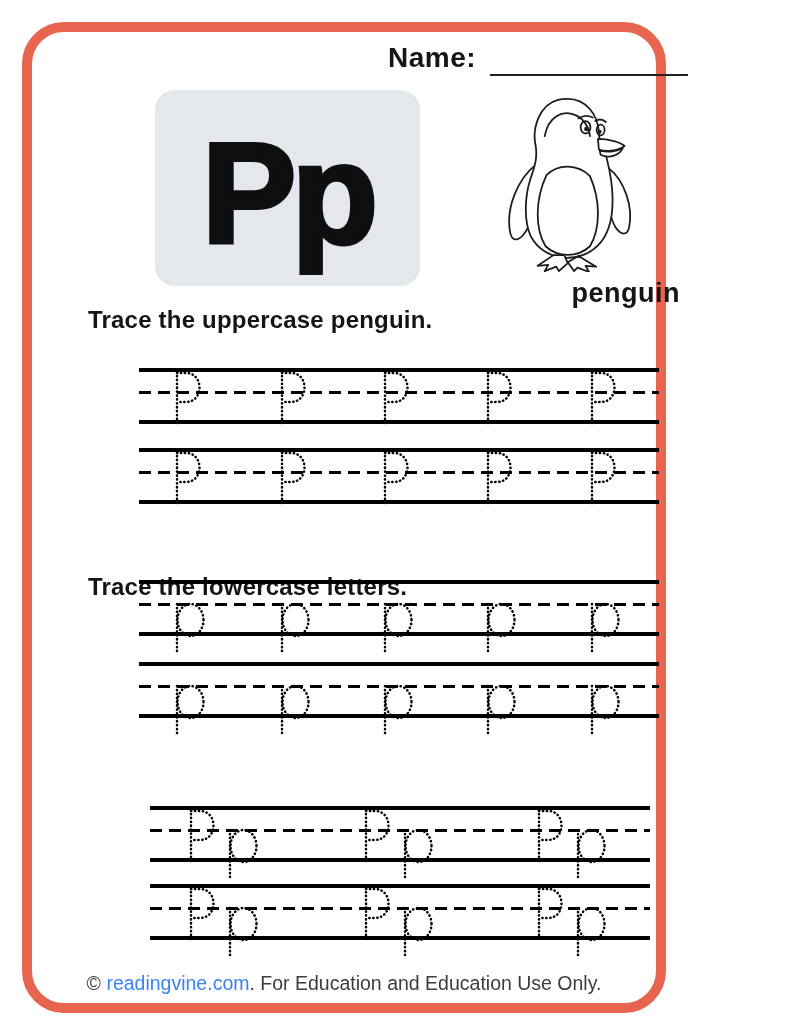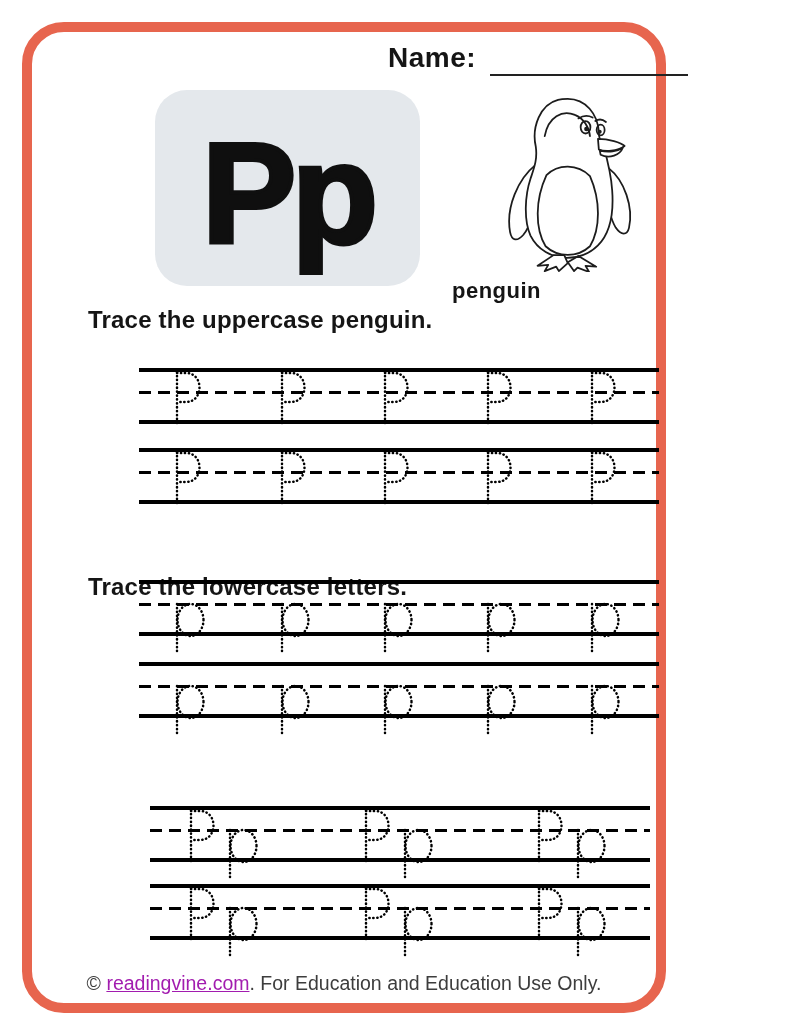--- a/index.html
+++ b/index.html
@@ -10,31 +10,31 @@
   .frame{
     position:absolute;left:22px;top:22px;right:22px;bottom:22px;
     border:10px solid var(--accent,#E7654E);border-radius:42px;pointer-events:none;
   }
   
   .name-label{position:absolute;left:388px;top:42px;font-size:28px;font-weight:700;letter-spacing:.5px;}
   .name-line{position:absolute;left:490px;top:74px;width:237px;height:2px;background:#222;}
   
   .letter-card{
     position:absolute;left:155px;top:90px;width:265px;height:196px;
-    background:var(--card,#E4E8EC);border-radius:32px;
+    background:var(--card,#E4E8EC);border-radius:20px;
     display:flex;align-items:center;justify-content:center;
   }
   .big-letters{
     font-size:142px;font-weight:700;color:#0f0f0f;letter-spacing:-5px;
     -webkit-text-stroke:4px #0f0f0f;line-height:1;transform:translateY(6px);
   }
   
   .penguin-figure{position:absolute;left:482px;top:90px;width:168px;height:182px;}
-  .penguin-label{position:absolute;left:452px;top:278px;width:228px;text-align:left;
-    font-size:22px;font-weight:700;letter-spacing:.5px;}
+  .penguin-label{position:absolute;left:452px;top:278px;width:228px;text-align:right;
+    font-size:27px;font-weight:700;letter-spacing:.5px;}
   
   .section-heading{position:absolute;left:88px;font-size:24px;font-weight:700;letter-spacing:.2px;}
   #heading-0{top:306px;} #heading-1{top:532px;margin-top:41px;} #heading-2{top:754px;}
   
   .rows{position:absolute;}
   #rows-0{left:139px;top:368px;width:520px;}
   #rows-1{left:139px;top:580px;width:520px;}
   #rows-2{left:150px;top:806px;width:500px;}
   .trace-row{
     position:relative;height:56px;box-sizing:border-box;
@@ -47,21 +47,21 @@
     position:absolute;left:0;right:0;top:19px;height:3px;
     background:repeating-linear-gradient(90deg,#000 0 12px,transparent 12px 19px);
   }
   .glyph{position:absolute;top:-2px;}
   .glyph svg{display:block;overflow:visible;}
   
   .footer{
     position:absolute;left:0;right:0;top:972px;text-align:center;
     font-size:19.5px;color:#3d3d3d;
   }
-  .footer .link{text-decoration:underline;color:#a21caf;cursor:pointer;}
+  .footer .link{color:#3b82f6;cursor:pointer;}
   .pen-stroke{fill:#fff;stroke:#1c1c1c;stroke-width:2;stroke-linejoin:round;stroke-linecap:round;}
   .pen-line{fill:none;stroke:#1c1c1c;stroke-width:2;stroke-linejoin:round;stroke-linecap:round;}
 </style>
 </head>
 <body>
 
 <div class="page">
   <div class="frame"></div>
 
   <div class="name-label">Name:</div>

